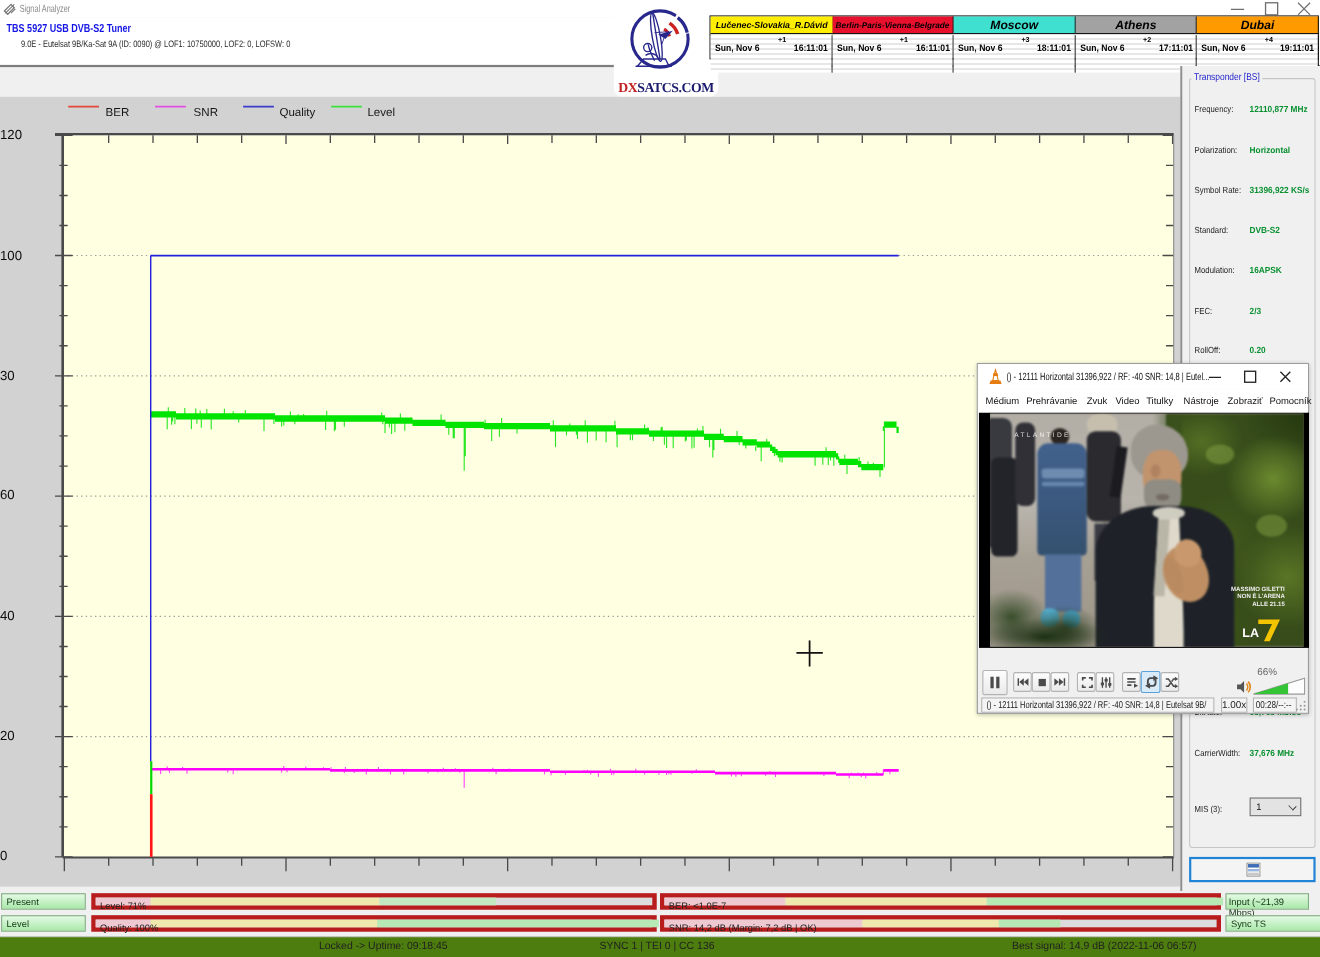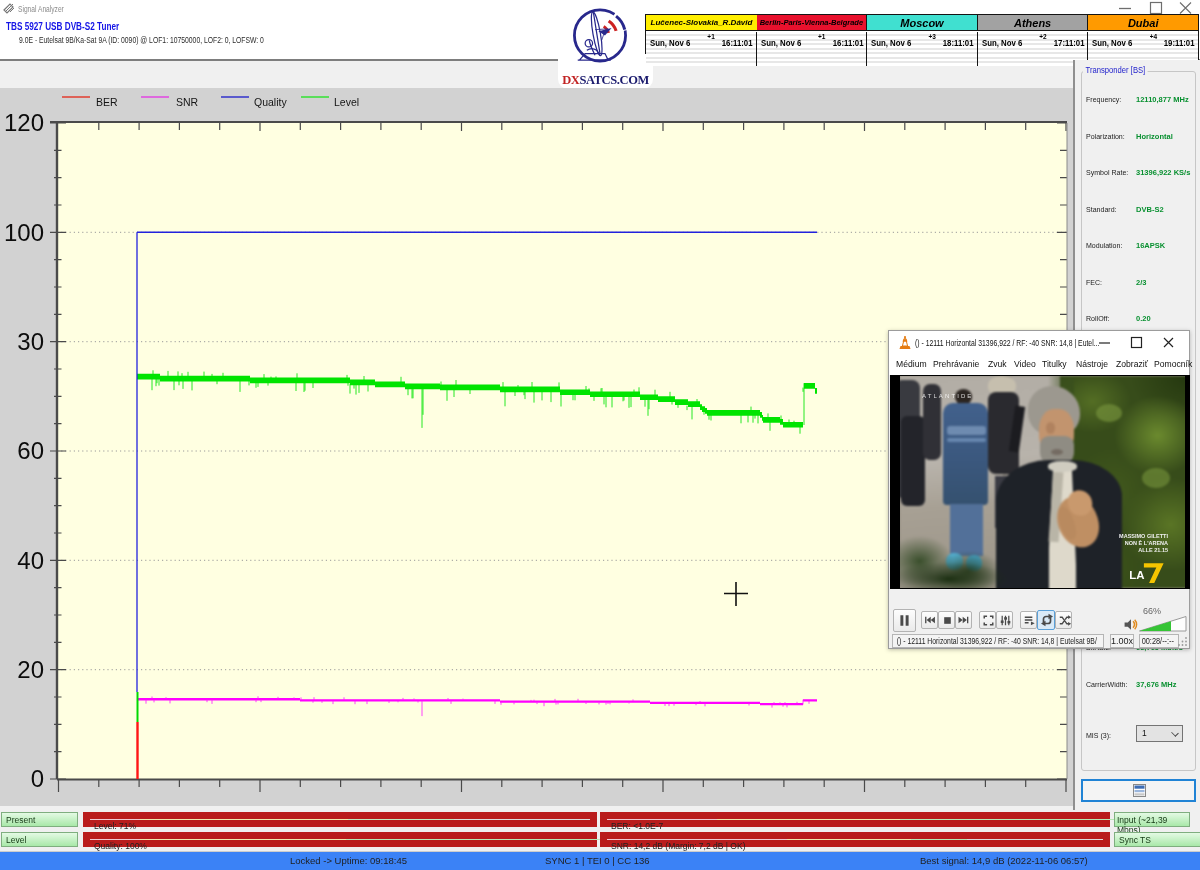--- a/index.html
+++ b/index.html
@@ -26,21 +26,21 @@
 .ct .o{position:absolute;left:56%;top:1px;font-size:6.5px;font-weight:bold}
 .ct .t{position:absolute;right:3px;top:6px;font-size:8.5px;font-weight:bold;transform:scaleX(.92);transform-origin:100% 0;white-space:nowrap}
 
 #logobg{left:558px;top:0;width:95px;height:89px;background:#fff;border-radius:0 0 10px 10px}
 #logotxt{left:558px;top:73px;width:95px;text-align:center;font-family:"Liberation Serif",serif;
  font-size:12.5px;font-weight:bold;color:#1b1b6e;letter-spacing:-0.4px}
 #logotxt span{color:#c22323}
 
 #chart{left:0;top:88px;width:1073px;height:718px;background:#d2d2d2}
 .leg{position:absolute;top:8px;font-size:10.5px;color:#151515}
-.ylab{position:absolute;width:44px;text-align:right;font-size:24px;color:#0c0c0c;height:21px;line-height:21px}
+.ylab{position:absolute;width:44px;text-align:left;font-size:12px;color:#0c0c0c;height:21px;line-height:21px}
 #plot{position:absolute;left:57px;top:35px;width:1010px;height:656px;background:#ffffe1}
 
 #vsep{left:1073px;top:60px;width:2px;height:750px;background:#8f8f8f}
 #panel{left:1075px;top:60px;width:125px;height:750px;background:#f0f0f0}
 #gbox{position:absolute;left:6px;top:11px;width:115px;height:700px;border:1px solid #c6c6c6;border-radius:3px}
 #gboxlab{position:absolute;left:8px;top:5px;background:#f0f0f0;padding:0 3px;font-size:9px;color:#2222cc;transform:scaleX(.85);transform-origin:0 0;white-space:nowrap}
 .prow{position:absolute;left:11px;width:112px;font-size:8px;color:#1c1c1c}
 .prow .pl{display:inline-block;transform:scaleX(.88);transform-origin:0 0;white-space:nowrap}
 .prow b{position:absolute;left:50px;top:0;color:#089030;font-size:8px;white-space:nowrap;transform:scaleX(.94);transform-origin:0 0}
 #mis{position:absolute;left:61px;width:47px;height:17px;background:#e3e3e3;border:1px solid #747474;
@@ -55,24 +55,24 @@
 #video{position:absolute;left:1px;top:44px;width:300px;height:214px;background:#000;overflow:hidden}
 #vc{position:absolute;left:10px;top:1px;width:285px;height:212px;overflow:hidden;background:#8f897f}
 #vseek{position:absolute;left:0;top:258px;width:100%;height:18px}
 #vbtns{position:absolute;left:0;top:276px;width:100%;height:27px}
 .vb{position:absolute;width:20px;height:20px;border:1px solid #b3b3b3;border-radius:2px;background:linear-gradient(#fdfdfd,#eaeaea)}
 #vstat{position:absolute;left:0;top:303px;width:100%;height:16px;font-size:9.5px;color:#222}
 .sbox{position:absolute;top:0;height:14px;border:1px solid #b5b5b5;background:#f4f4f4;line-height:13px;white-space:nowrap;overflow:hidden;font-size:9px}
 
 .gbar{position:absolute;height:15px;border:1px solid #7fae7f;background:linear-gradient(#e4fae4,#a9e8a9);
  font-size:8.5px;color:#143814;padding:2px 0 0 4px}
-.pbar{position:absolute;height:15px;border:7px solid #b91c1c;background:#dcdcdc;font-size:8.5px;color:#222}
+.pbar{position:absolute;height:15px;border:4px solid #b91c1c;background:#dcdcdc;font-size:8.5px;color:#222}
 .pbar span{position:absolute;left:4px;top:2px;white-space:nowrap;z-index:3}
 .seg{position:absolute;top:0;height:100%}
-#statusbar{left:0;top:851px;width:1200px;height:19px;background:#3b82f6;border-top:1px solid #cdcdcd;font-size:9.5px;color:#1f1f1f}
+#statusbar{left:0;top:851px;width:1200px;height:19px;background:#4d7c0f;border-top:1px solid #cdcdcd;font-size:9.5px;color:#1f1f1f}
 #statusbar div{position:absolute;top:3px}
 </style></head><body>
 <div id="app">
 
  <div class="abs" id="titlebar">
   <svg class="abs" style="left:3px;top:2px" width="12" height="12" viewBox="0 0 12 12">
     <path d="M1 8 L7 2 L10 5 L4 11 Z" fill="none" stroke="#777" stroke-width="1.2"></path>
     <path d="M2 10 L10 2 M7 10 L11 6" stroke="#777" stroke-width="1"></path>
   </svg>
   <div class="abs" id="titletxt">Signal Analyzer</div>

